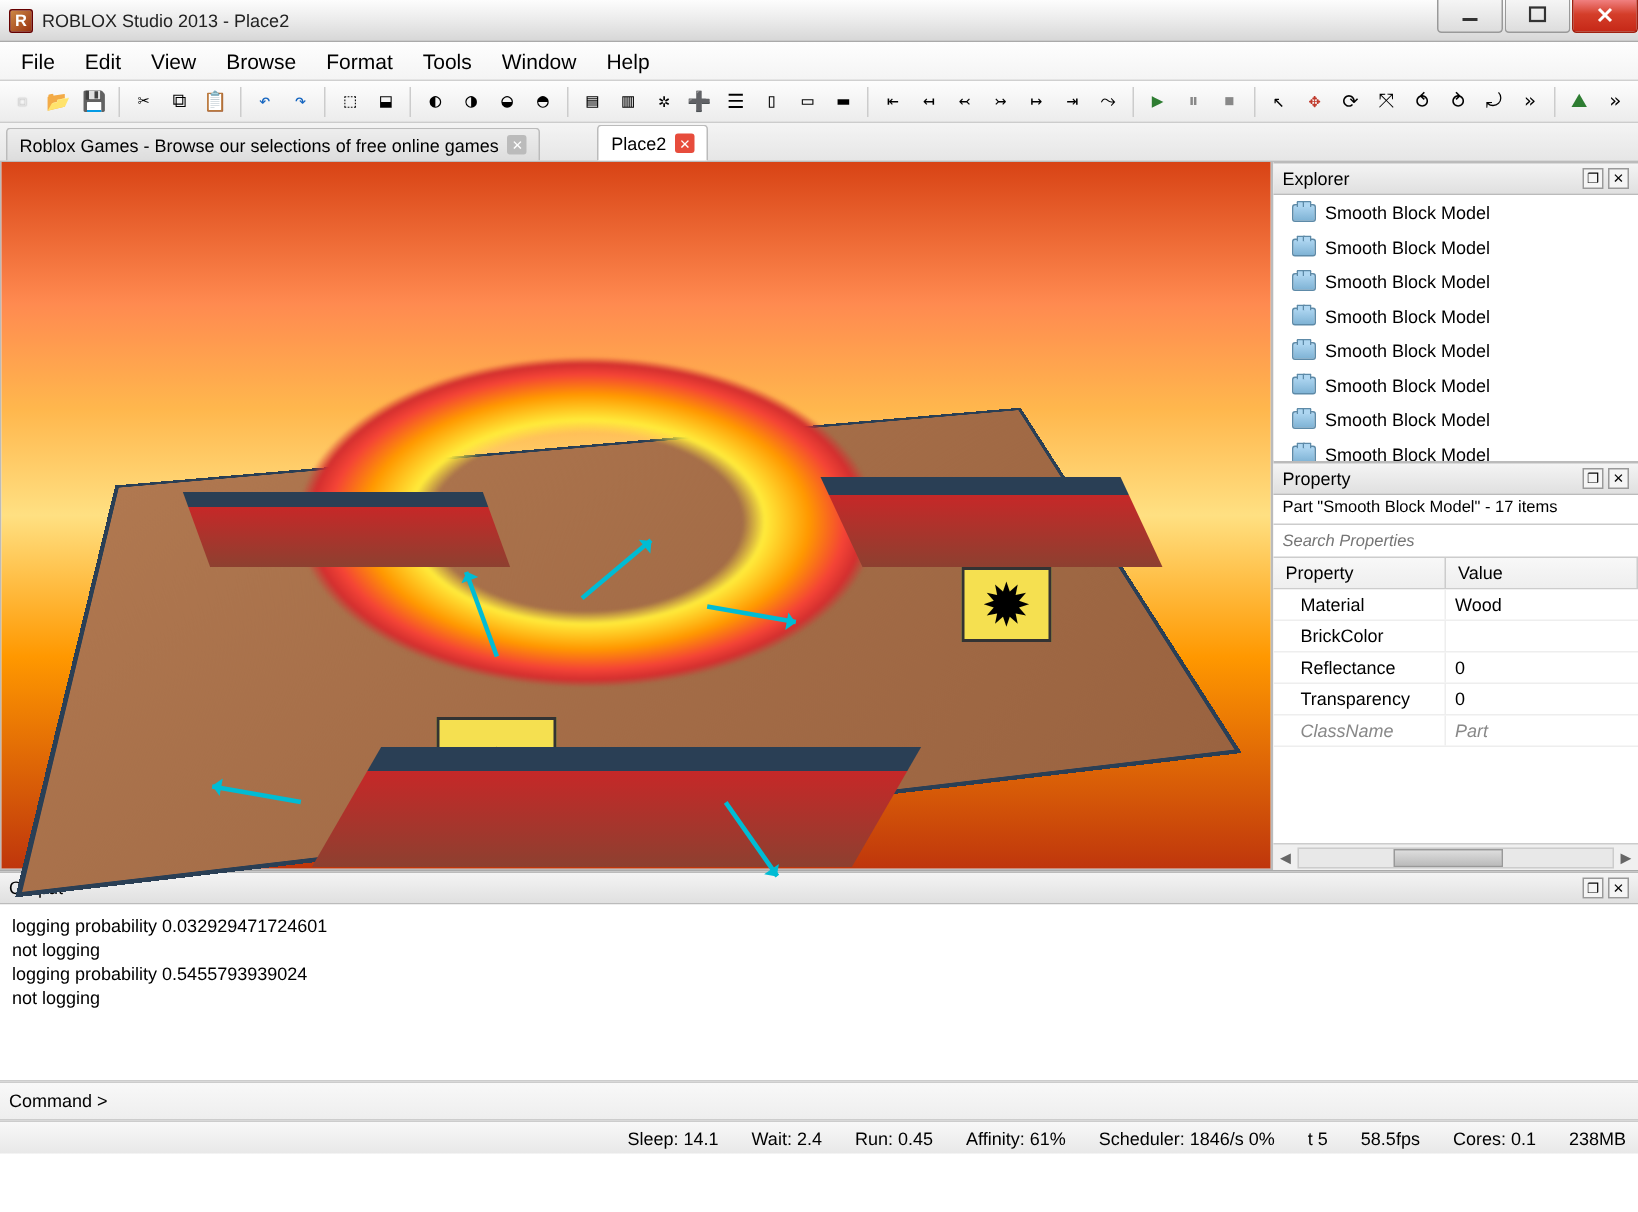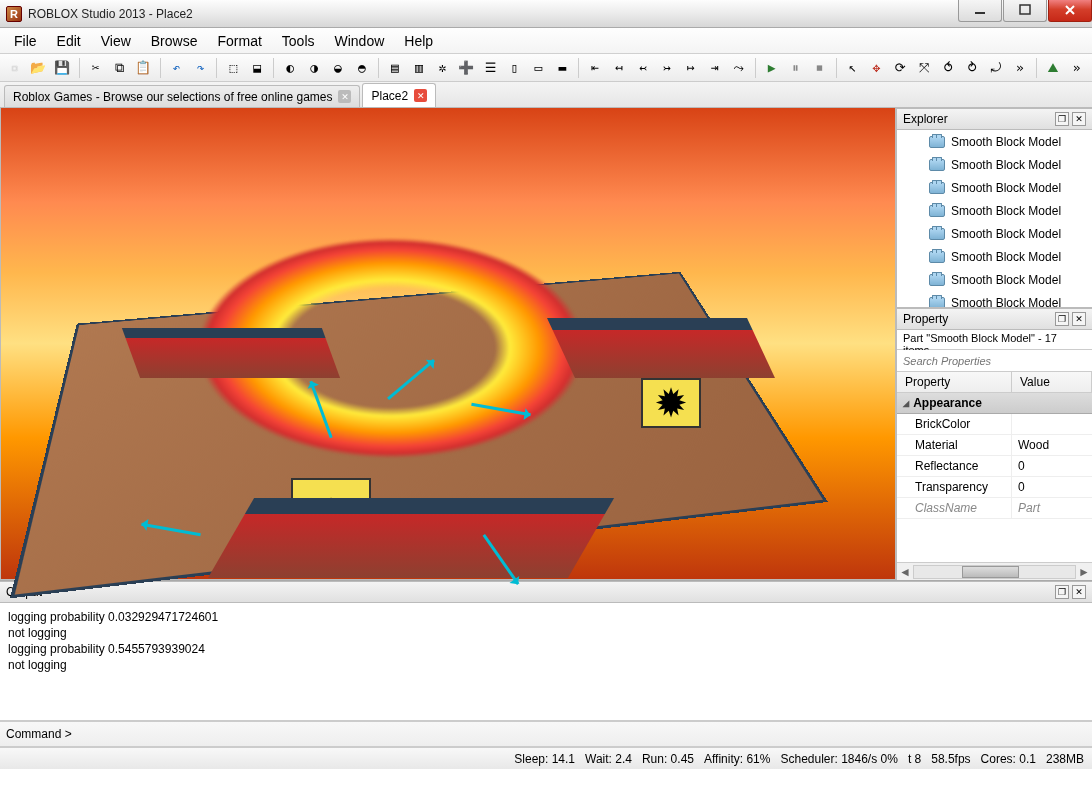--- a/index.html
+++ b/index.html
@@ -8,43 +8,43 @@
 .app-icon{width:16px;height:16px;margin:0 6px;background:linear-gradient(135deg,#cc8844,#993311);border:1px solid #600;border-radius:2px;display:flex;align-items:center;justify-content:center;color:#fff;font-weight:bold;font-size:11px;}
 .titlebar .title{flex:1;color:#222;font-size:12px;}
 .winbtns{display:flex;height:28px;}
 .winbtn{width:44px;height:22px;margin-left:1px;display:flex;align-items:center;justify-content:center;border:1px solid #999;border-top:none;border-radius:0 0 3px 3px;background:linear-gradient(to bottom,#f5f5f5,#ddd);}
 .winbtn.close{background:linear-gradient(to bottom,#f08080,#d43e2a 45%,#c62817);border-color:#a02010;color:#fff;}
 .menubar{height:26px;background:linear-gradient(to bottom,#fefefe,#f4f4f4);border-bottom:1px solid #d0d0d0;display:flex;align-items:center;padding:0 4px;font-size:14px;}
 .menubar .mi{padding:3px 10px;cursor:default;}
 .toolbar{height:28px;background:linear-gradient(to bottom,#fdfdfd,#ececec);border-bottom:1px solid #ccc;display:flex;align-items:center;padding:0 4px;gap:2px;overflow:hidden;}
 .tbtn{width:22px;height:22px;display:flex;align-items:center;justify-content:center;border:1px solid transparent;border-radius:2px;}
 .tsep{width:1px;height:20px;background:#ccc;margin:0 3px;}
-.tabstrip{height:26px;background:linear-gradient(to bottom,#f4f4f4,#e6e6e6);border-bottom:1px solid #bbb;display:flex;align-items:flex-end;padding:0 4px;}
+.tabstrip{height:26px;background:linear-gradient(to bottom,#f4f4f4,#e6e6e6);border-bottom:1px solid #bbb;display:flex;align-items:flex-end;padding:0 4px;gap:36px;}
 .tab{height:22px;padding:0 8px;display:flex;align-items:center;gap:6px;background:linear-gradient(to bottom,#eee,#ddd);border:1px solid #bbb;border-bottom:none;border-radius:3px 3px 0 0;margin-right:2px;font-size:12px;}
 .tab.active{background:#fff;height:24px;}
 .tab .tclose{width:13px;height:13px;border-radius:2px;background:#e74c3c;color:#fff;font-size:9px;display:flex;align-items:center;justify-content:center;}
 .tab .tclose.grey{background:#bbb;}
 .mainrow{display:flex;height:472px;}
 .viewport{flex:1;position:relative;border:1px solid #bbb;border-top:none;}
 .sky{position:absolute;inset:0;background:linear-gradient(to bottom,#d84315 0%,#ff8a50 20%,#ffb74d 35%,#ffe082 50%,#ff9800 70%,#bf360c 100%);}
 .scene{position:absolute;inset:0;}
 .platform{position:absolute;left:60px;top:120px;width:700px;height:350px;background:linear-gradient(135deg,#b07850,#9a6340);transform:perspective(800px) rotateX(45deg) rotateZ(-8deg);border:3px solid #2a3f55;}
 .firering{position:absolute;left:180px;top:120px;width:420px;height:240px;border-radius:50%;background:radial-gradient(ellipse,transparent 35%,#ffeb3b 40%,#ff9800 50%,#f44336 58%,#d32f2f 62%,transparent 65%);filter:blur(1px);}
 .box{position:absolute;width:80px;height:70px;background:#f5e050;border:2px solid #333;display:flex;align-items:center;justify-content:center;font-size:40px;}
 .box::after{content:"✹";color:#000;}
 .arrow{position:absolute;width:60px;height:3px;background:#00bcd4;}
 .arrow::after{content:"";position:absolute;right:-6px;top:-4px;border:6px solid transparent;border-left-color:#00bcd4;}
 .wall{position:absolute;background:linear-gradient(to bottom,#2a3f55 0%,#2a3f55 20%,#c62828 20%,#8d4030 100%);}
-.rightcol{width:196px;display:flex;flex-direction:column;border-left:1px solid #bbb;}
+.rightcol{width:244px;display:flex;flex-direction:column;border-left:1px solid #bbb;}
 .panel{display:flex;flex-direction:column;background:#fafafa;}
 .panel-header{height:22px;background:linear-gradient(to bottom,#f4f4f4,#e0e0e0);border-bottom:1px solid #bbb;border-top:1px solid #bbb;display:flex;align-items:center;padding:0 6px;font-size:12px;}
 .panel-header .spacer{flex:1;}
 .panel-header .pbtn{width:14px;height:14px;margin-left:3px;border:1px solid #999;background:#f5f5f5;font-size:9px;display:flex;align-items:center;justify-content:center;}
 .explorer-body{flex:1;overflow-y:auto;background:#fff;border-bottom:1px solid #bbb;}
-.tree-item{display:flex;align-items:center;height:23px;padding-left:32px;gap:6px;}
+.tree-item{display:flex;align-items:center;height:23px;padding-left:12px;gap:6px;}
 .brick-icon{width:16px;height:12px;background:linear-gradient(to bottom,#aed6f1,#7fb3d5);border:1px solid #5d8aa8;border-radius:2px;position:relative;}
 .brick-icon::before,.brick-icon::after{content:"";position:absolute;top:-3px;width:4px;height:3px;background:#aed6f1;border:1px solid #5d8aa8;border-bottom:none;border-radius:1px 1px 0 0;}
 .brick-icon::before{left:2px;}.brick-icon::after{right:2px;}
 .prop-meta{height:20px;padding:2px 6px;font-size:11px;background:#fff;border-bottom:1px solid #ccc;}
 .search-box{height:22px;border:none;border-bottom:1px solid #ccc;padding:0 6px;width:100%;color:#888;font-style:italic;font-size:11px;}
 .prop-grid{flex:1;overflow:auto;background:#fff;font-size:12px;}
 .prop-head{display:flex;background:linear-gradient(to bottom,#f8f8f8,#eee);border-bottom:1px solid #ccc;}
 .prop-head div{padding:3px 8px;border-right:1px solid #ccc;}
 .prop-cat{background:linear-gradient(to bottom,#ddd,#ccc);font-weight:bold;padding:3px 6px;border-bottom:1px solid #aaa;display:flex;align-items:center;gap:4px;}
 .prop-cat::before{content:"◢";font-size:8px;color:#555;}
@@ -55,21 +55,21 @@
 .hscroll{height:18px;background:#f0f0f0;border-top:1px solid #ccc;display:flex;align-items:center;}
 .hscroll .tr{width:16px;text-align:center;color:#666;}
 .hscroll .track{flex:1;height:14px;background:#e8e8e8;border:1px solid #ccc;position:relative;}
 .hscroll .thumb{position:absolute;left:30%;width:35%;height:100%;background:linear-gradient(to bottom,#ddd,#bbb);border:1px solid #999;}
 .output-panel{border-top:1px solid #aaa;}
 .output-body{height:118px;background:#fff;padding:6px 8px;font-size:12px;line-height:16px;overflow:auto;border-bottom:1px solid #ccc;}
 .output-body .ln{white-space:pre;}
 .output-body .blue{color:#0066cc;}
 .cmdbar{height:26px;display:flex;align-items:center;background:linear-gradient(to bottom,#f8f8f8,#eee);border-top:1px solid #ccc;border-bottom:1px solid #ccc;padding:0 6px;}
 .cmdbar input{flex:1;border:none;background:transparent;margin-left:4px;}
-.statusbar{height:22px;background:linear-gradient(to bottom,#f8f8f8,#e8e8e8);display:flex;align-items:center;justify-content:flex-end;padding:0 8px;gap:10px;font-size:12px;border-top:1px solid #ccc;}
+.statusbar{height:22px;background:linear-gradient(to bottom,#f8f8f8,#e8e8e8);display:flex;align-items:center;justify-content:flex-end;padding:0 8px;gap:22px;font-size:12px;border-top:1px solid #ccc;}
 .ico{font-family:monospace;font-size:13px;}
 svg{display:block;}
 </style>
 </head>
 <body>
 
 <div class="titlebar">
   <div class="app-icon">R</div>
   <div class="title">ROBLOX Studio 2013 - Place2</div>
   <div class="winbtns">
@@ -322,28 +322,27 @@
         <span class="pbtn">❐</span>
         <span class="pbtn">✕</span>
       </div>
       <div class="prop-meta">Part "Smooth Block Model" - 17 items</div>
       <input class="search-box" placeholder="Search Properties" style="">
       <div class="prop-head">
         <div style="width:115px">Property</div>
         <div style="flex:1">Value</div>
       </div>
       <div class="prop-grid" id="prop-grid">
-          <div class="prop-cat">Appearance</div>
+          <div class="prop-row">
+            <div class="pn">Material</div>
+            <div class="pv">Wood</div>
+          </div>
           <div class="prop-row">
             <div class="pn">BrickColor</div>
             <div class="pv"></div>
-          </div>
-          <div class="prop-row">
-            <div class="pn">Material</div>
-            <div class="pv">Wood</div>
           </div>
           <div class="prop-row">
             <div class="pn">Reflectance</div>
             <div class="pv">0</div>
           </div>
           <div class="prop-row">
             <div class="pn">Transparency</div>
             <div class="pv">0</div>
           </div>
           <div class="prop-row ro">
@@ -381,17 +380,17 @@
   <span>Command &gt;</span>
   <input style="">
 </div>
 
 <div class="statusbar">
   <span>Sleep: 14.1</span>
   <span>Wait: 2.4</span>
   <span>Run: 0.45</span>
   <span>Affinity: 61%</span>
   <span>Scheduler: 1846/s 0%</span>
-  <span>t 8</span>
+  <span>t 5</span>
   <span>58.5fps</span>
   <span>Cores: 0.1</span>
   <span>238MB</span>
 </div>
 
 </body></html>

